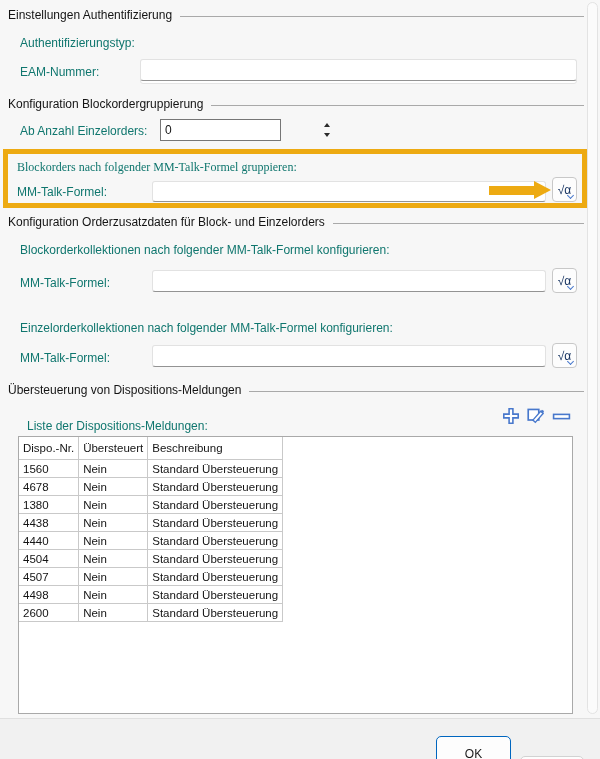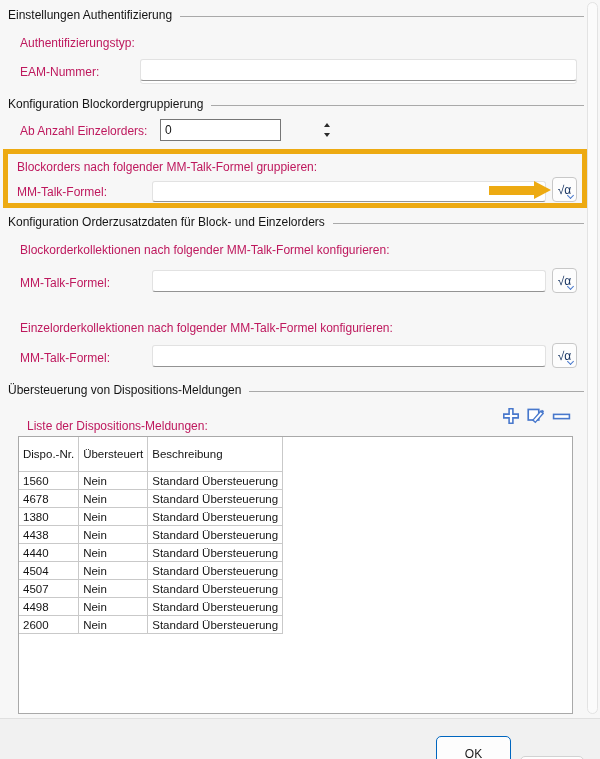--- a/index.html
+++ b/index.html
@@ -7,21 +7,21 @@
   body { font-family:"Liberation Sans", sans-serif; }
   .canvas {
     position:relative; width:600px; height:759px;
     background:#f7f7f7; overflow:hidden; color:#141414; font-size:12px;
   }
   
   .sec { position:absolute; left:8px; right:16px; display:flex; align-items:center; gap:8px; }
   .sec .t { white-space:nowrap; color:#141414; }
   .sec .ln { flex:1; height:1px; background:#a9a9a9; margin-top:2px; }
   
-  .lbl { position:absolute; white-space:nowrap; color:#be185d; }
+  .lbl { position:absolute; white-space:nowrap; color:#0f766e; }
   
   .tb {
     position:absolute; height:22px; background:#ffffff;
     border:1px solid #e2e2e2; border-bottom-color:#939393;
     border-radius:3px; padding:0 6px; font:12px "Liberation Sans",sans-serif;
     color:#202020; outline:none;
   }
   .tb.ro { border:1px solid #e4e4e4; color:#8f8f8f; }
   
   .spin { position:absolute; left:160px; top:119px; width:121px; height:22px;
@@ -51,21 +51,21 @@
            border-right:1.6px solid #4878cc; border-bottom:1.6px solid #4878cc;
            transform:rotate(45deg); }
   
   .ticon { position:absolute; cursor:default; line-height:0; }
   
   .tablewrap { position:absolute; left:18px; top:436px; width:555px; height:278px;
                background:#ffffff; border:1px solid #a9a9a9; overflow:hidden; }
   table.grid { border-collapse:collapse; margin:-1px 0 0 -1px; font-size:11.5px; }
   table.grid th, table.grid td { border:1px solid #c9c9c9; padding:0 4px;
                text-align:left; font-weight:normal; white-space:nowrap; color:#141414; }
-  table.grid th { height:35px; }
+  table.grid th { height:23px; }
   table.grid td { height:18px; }
   table.grid col.c1 { width:57px; } table.grid col.c2 { width:63px; } table.grid col.c3 { width:133px; }
   
   .scrollgutter { position:absolute; left:587px; top:2px; width:11px; height:712px;
                   background:#fbfbfb; border:1px solid #e3e3e3; border-radius:6px; }
   
   .footer { position:absolute; left:0; top:718px; width:600px; height:41px;
             background:#f1f1f1; border-top:1px solid #e0e0e0; }
   .btn { position:absolute; top:736px; height:36px; border-radius:5px; background:#fdfdfd;
          display:flex; align-items:center; justify-content:center;
@@ -98,21 +98,21 @@
       <div class="sbtn">
         <span class="tri-up"></span>
       </div>
       <div class="sbtn">
         <span class="tri-dn"></span>
       </div>
     </div>
   </div>
 
   <div class="hibox"></div>
-  <span class="lbl" style="left:17px; top:160px;">Blockorders nach folgender MM-Talk-Formel gruppieren:</span>
+  <span class="lbl" style="left:17px; top:160px;font-family:Liberation Serif, serif;">Blockorders nach folgender MM-Talk-Formel gruppieren:</span>
   <span class="lbl" style="left:17px; top:185px;">MM-Talk-Formel:</span>
   <input class="tb" style="left: 152px; top: 181px; width: 394px; height: 21px;" value="">
   <div class="arrow">
     <div class="shaft"></div>
       <div class="head"></div>
   </div>
   <div class="fbtn" style="left:552px; top:177px;">
     <span class="fglyph">√α</span>
     <span class="fchev"></span>
   </div>

